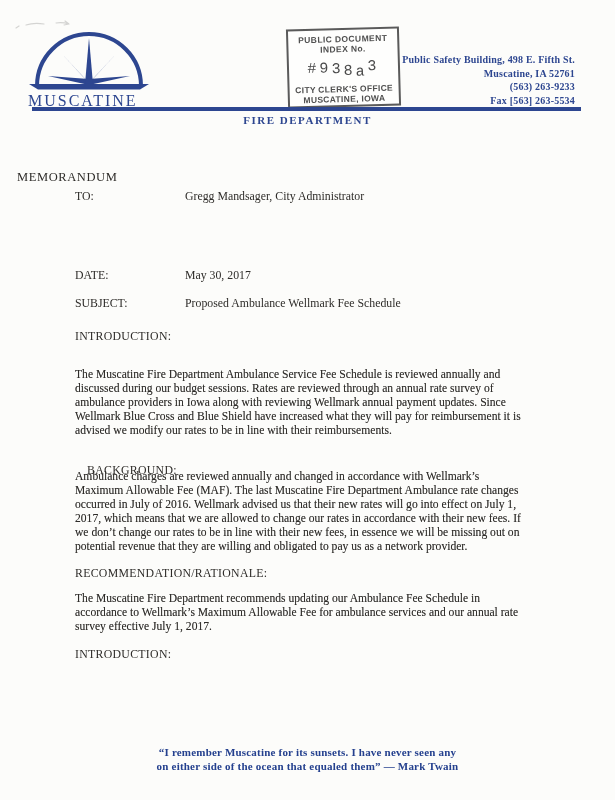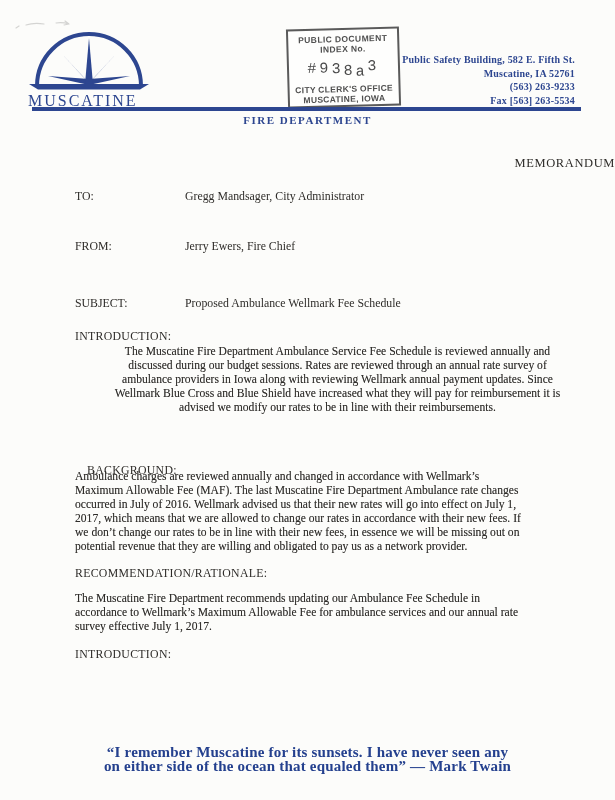--- a/index.html
+++ b/index.html
@@ -65,41 +65,41 @@
   
   .rule{position:absolute;left:32px;top:107px;width:549px;height:4px;background:var(--brand-navy);}
   .dept{
     position:absolute;left:0;top:114px;width:100%;
     text-align:center;color:var(--brand-navy);
     font-weight:bold;font-size:11px;letter-spacing:1.5px;
   }
 
   
   .memo-title{
-    position:absolute;left:0;top:156px;width:100%;
-    text-align:right;font-size:12.5px;letter-spacing:.6px;
+    position:absolute;left:0;top:170px;width:100%;
+    text-align:left;font-size:12.5px;letter-spacing:.6px;padding-left:17px;
   }
   .field-row{position:absolute;left:75px;font-size:11.8px;}
   .field-row .lbl{display:inline-block;width:110px;}
   .sec-heading{position:absolute;left:75px;font-size:11.8px;letter-spacing:.3px;}
   .para{
     position:absolute;left:75px;width:525px;
     font-size:11.6px;line-height:14px;
     white-space:pre-line;
     text-shadow:0 0 .4px rgba(40,40,40,.4);
   }
   .attach-row{position:absolute;left:100px;top:675px;font-size:11.8px;}
   .attach-row .att-num{display:inline-block;width:27px;}
 
   
   .footer-quote{
     position:absolute;left:0;top:745px;width:100%;
     text-align:center;
     color:var(--footer-blue);
-    font-weight:bold;font-size:15px;line-height:14px;
+    font-weight:bold;font-size:11px;line-height:14px;
     white-space:pre-line;letter-spacing:.2px;
   }
 </style>
 </head>
 <body>
 
 <div class="page">
 
   <svg class="pencil" width="80" height="20" viewBox="0 0 80 20">
     <path d="M4 12 l3 -2 M14 9 c6 -2 12 -2 18 -1 M44 7 c5 -1 10 0 13 1 l-4 -3 m4 3 l-5 1" stroke="#b4b4b2" stroke-width="1.2" fill="none" stroke-linecap="round"></path>
@@ -121,43 +121,43 @@
 
   <div class="stamp">
     <div class="s-line">PUBLIC DOCUMENT</div>
     <div class="s-line">INDEX No.</div>
     <div class="s-number"><span style="display: inline-block; transform: translateY(0px);">#</span><span style="display: inline-block; transform: translateY(0px);">9</span><span style="display: inline-block; transform: translateY(1px);">3</span><span style="display: inline-block; transform: translateY(3px);">8</span><span style="display: inline-block; transform: translateY(4px);">a</span><span style="display: inline-block; transform: translateY(-1px);">3</span></div>
     <div class="s-office">CITY CLERK'S OFFICE</div>
     <div class="s-office" style="margin-top:0;">MUSCATINE, IOWA</div>
   </div>
 
   <div class="address">
-    <div>Public Safety Building, 582 E. Fifth St.</div>
+    <div>Public Safety Building, 498 E. Fifth St.</div>
     <div>Muscatine, IA 52761</div>
     <div>(563) 263-9233</div>
     <div>Fax [563] 263-5534</div>
   </div>
 
   <div class="rule"></div>
   <div class="dept">FIRE DEPARTMENT</div>
 
   <div class="memo-title">MEMORANDUM</div>
 
   <div class="field-row" style="top:189px;">
     <span class="lbl">TO:</span><span>Gregg Mandsager, City Administrator</span>
   </div>
-  <div class="field-row" style="top:239px;">
-    <span class="lbl">FROM:</span><span>Jerry Ewers, Fire Chief</span>
+  <div class="field-row" style="top:268px;">
+    <span class="lbl">DATE:</span><span>May 30, 2017</span>
   </div>
   <div class="field-row" style="top:296px;">
     <span class="lbl">SUBJECT:</span><span>Proposed Ambulance Wellmark Fee Schedule</span>
   </div>
 
   <div class="sec-heading" style="top:329px;">INTRODUCTION:</div>
-  <div class="para" style="top:345px;text-align:center;">The Muscatine Fire Department Ambulance Service Fee Schedule is reviewed annually and
+  <div class="para" style="top:368px;">The Muscatine Fire Department Ambulance Service Fee Schedule is reviewed annually and
 discussed during our budget sessions. Rates are reviewed through an annual rate survey of
 ambulance providers in Iowa along with reviewing Wellmark annual payment updates. Since
 Wellmark Blue Cross and Blue Shield have increased what they will pay for reimbursement it is
 advised we modify our rates to be in line with their reimbursements.</div>
 
   <div class="sec-heading" style="top:463px;margin-left:12px;">BACKGROUND:</div>
   <div class="para" style="top:470px;">Ambulance charges are reviewed annually and changed in accordance with Wellmark’s
 Maximum Allowable Fee (MAF). The last Muscatine Fire Department Ambulance rate changes
 occurred in July of 2016. Wellmark advised us that their new rates will go into effect on July 1,
 2017, which means that we are allowed to change our rates in accordance with their new fees. If

